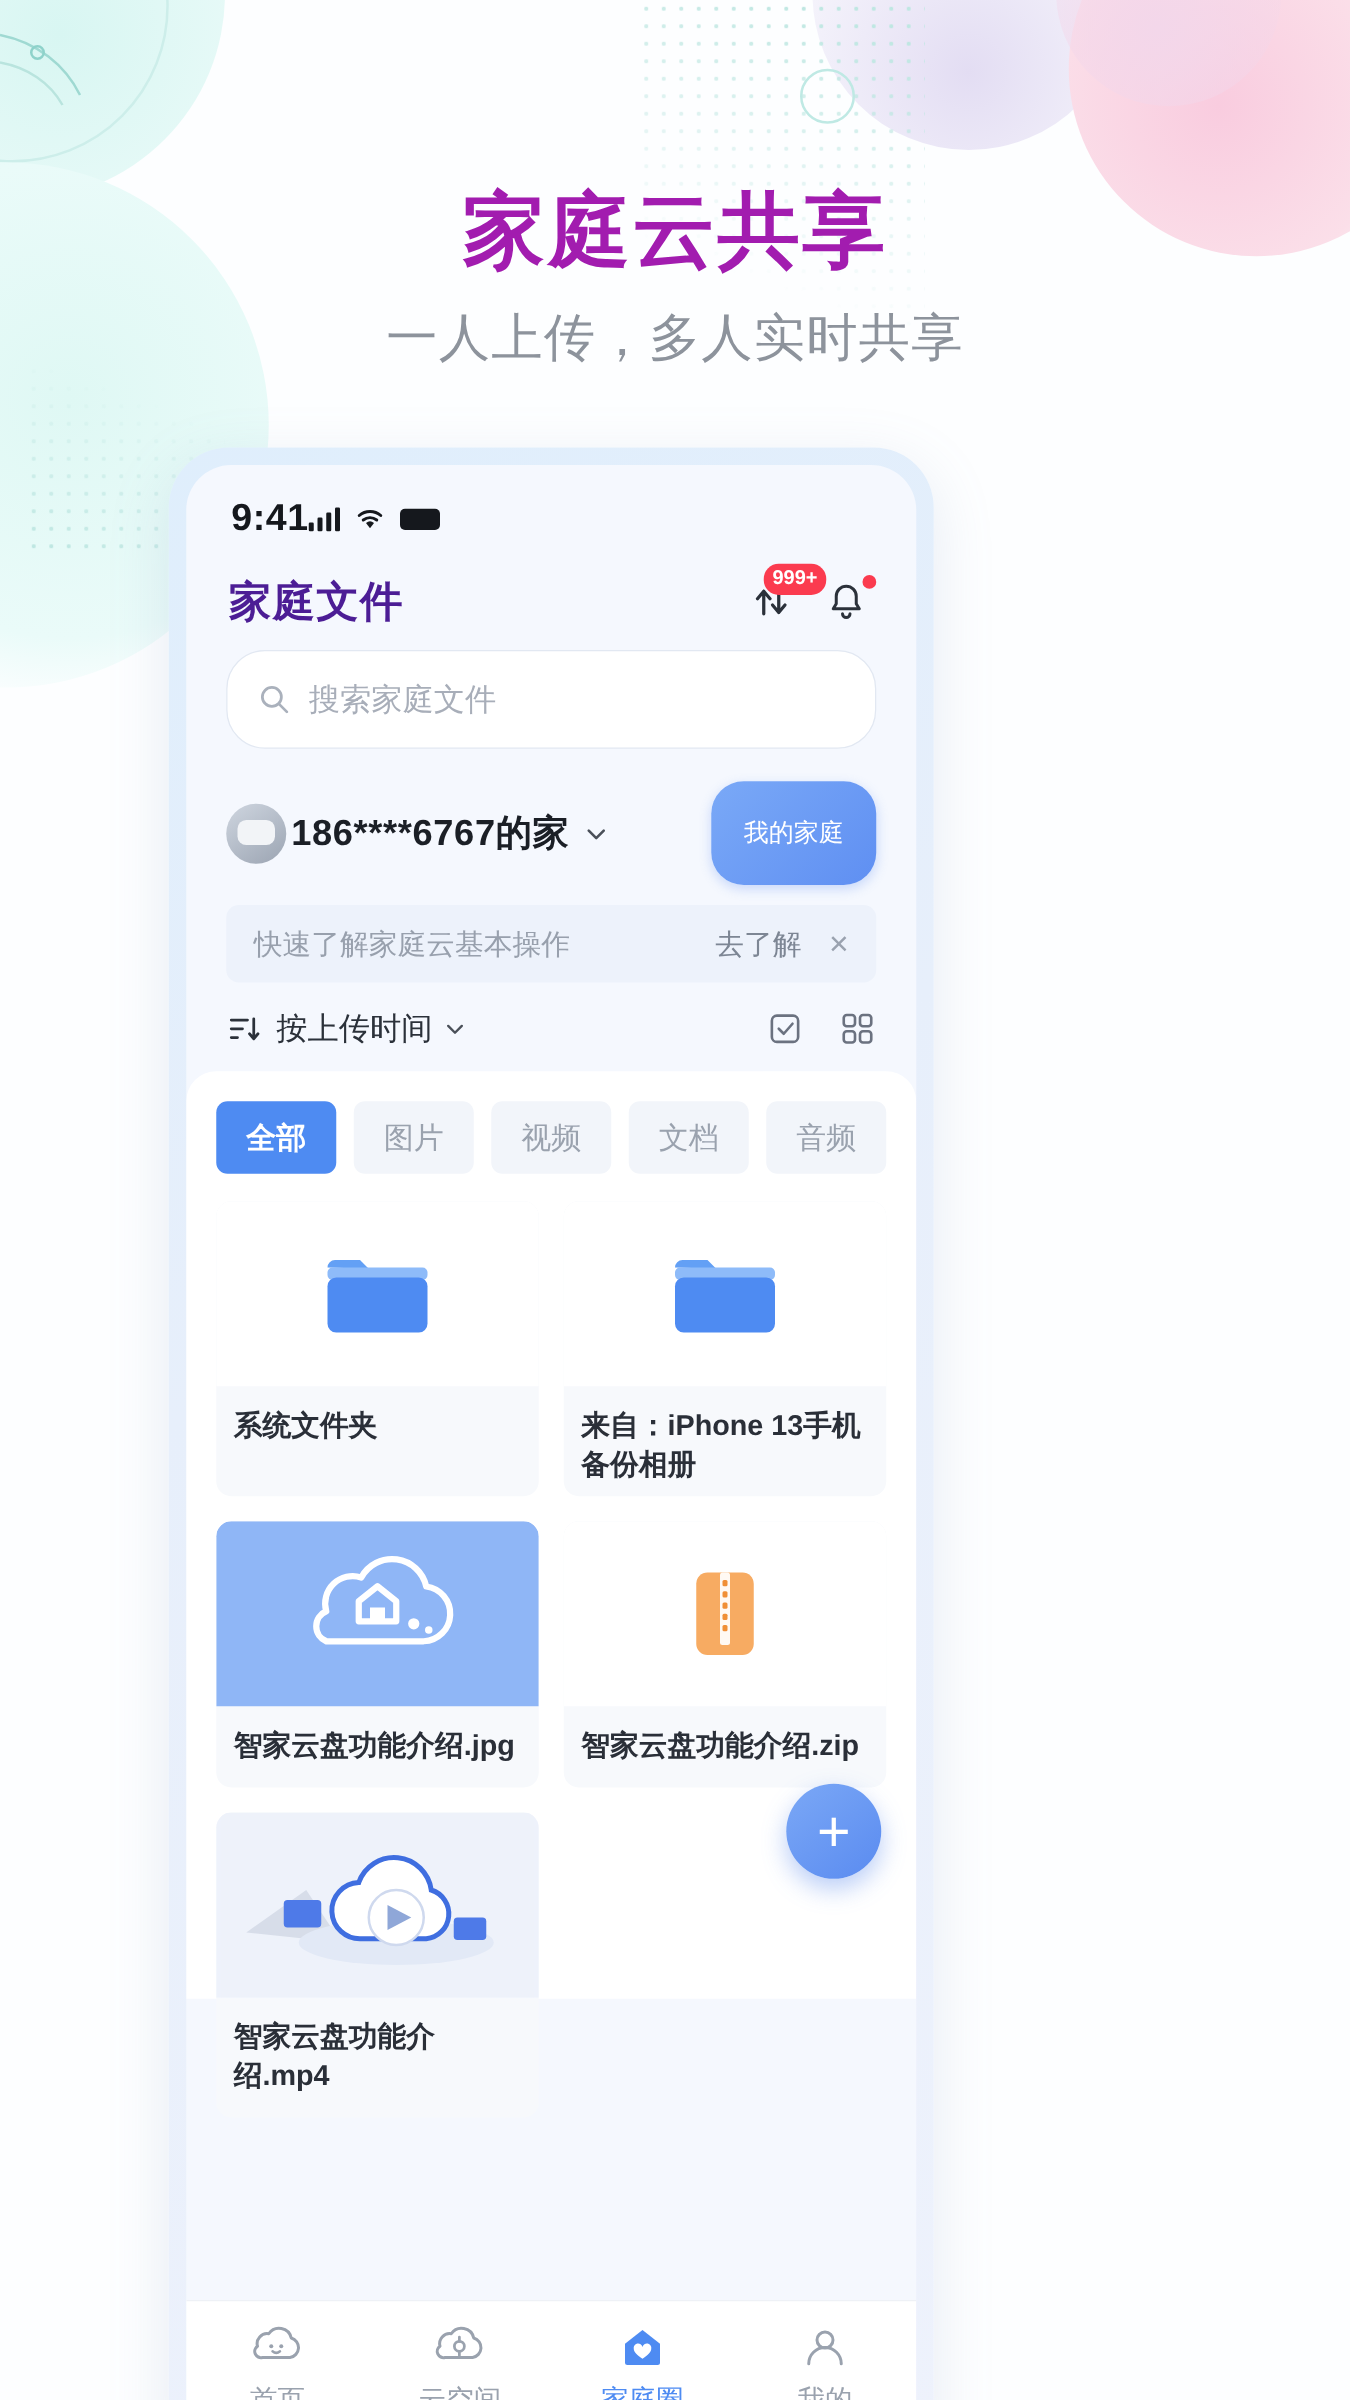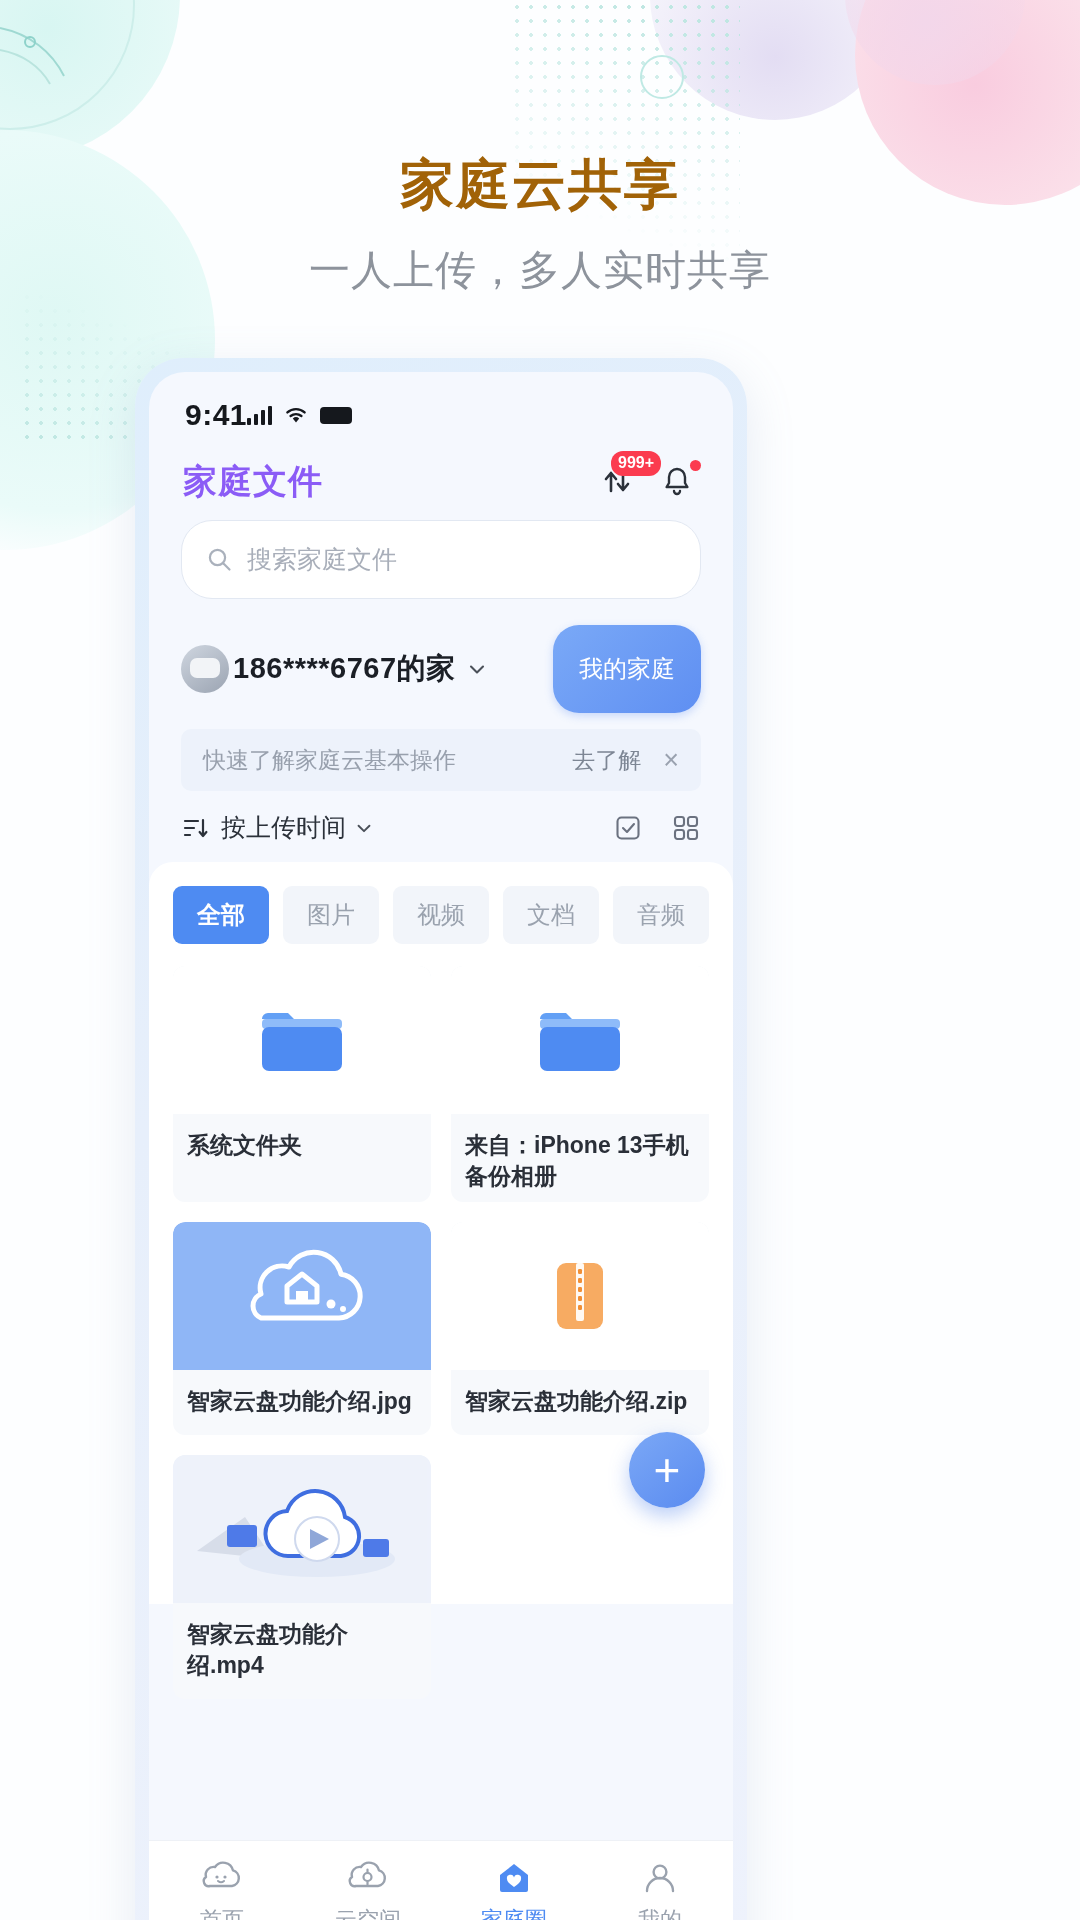--- a/index.html
+++ b/index.html
@@ -51,22 +51,22 @@
     -webkit-mask-image:linear-gradient(200deg, #000 10%, transparent 72%);
     mask-image:linear-gradient(200deg, #000 10%, transparent 72%); }
   .dots-left { left:20px; top:290px; width:160px; height:150px;
     -webkit-mask-image:linear-gradient(20deg, #000 5%, transparent 75%);
     mask-image:linear-gradient(20deg, #000 5%, transparent 75%); }
   .line-tl { position:absolute; left:0; top:20px; width:120px; height:70px; }
 
   
   .hero { position:absolute; z-index:2; left:0; width:1080px; text-align:center; }
   .hero-title {
-    top:142px; font-size:54px; line-height:84px; font-weight:bold;
-    color:#a16207; letter-spacing:2px;
+    top:142px; font-size:66px; line-height:84px; font-weight:bold;
+    color:#a21caf; letter-spacing:2px;
   }
   .hero-sub {
     top:243px; font-size:41px; line-height:54px; color:#8d939c; letter-spacing:1px;
   }
 
   
   #phone {
     position:absolute; z-index:3; left:135px; top:358px;
     width:612px; height:1600px;
     border-radius:48px 48px 0 0;
@@ -93,21 +93,21 @@
   .sig i { width:4px; background:#15181d; border-radius:1px; display:block; }
   .sig i:nth-child(1){height:7px;} .sig i:nth-child(2){height:11px;}
   .sig i:nth-child(3){height:15px;} .sig i:nth-child(4){height:19px;}
   .batt { width:32px; height:17px; border-radius:4px; background:#15181d; }
 
   
   .appbar {
     display:flex; align-items:center; justify-content:space-between;
     padding:6px 34px 0 34px; height:70px;
   }
-  .appbar-title { font-size:34px; font-weight:bold; color:#8b5cf6; letter-spacing:1px; }
+  .appbar-title { font-size:34px; font-weight:bold; color:#4c1d95; letter-spacing:1px; }
   .appbar-actions { display:flex; align-items:center; gap:18px; position:relative; }
   .icon-btn { position:relative; width:42px; height:42px; }
   .badge {
     position:absolute; top:-10px; left:14px;
     background:#fb3b4f; color:#fff; font-size:16px; font-weight:bold;
     line-height:1; padding:4px 7px 5px; border-radius:12px;
     white-space:nowrap; letter-spacing:0;
   }
   .dot-red {
     position:absolute; top:-1px; right:-2px; width:11px; height:11px;
@@ -136,21 +136,21 @@
     content:""; position:absolute; left:9px; top:13px; width:30px; height:20px;
     background:#f2f4f7; border-radius:7px;
   }
   .account-name {
     font-size:29px; font-weight:bold; color:#1b1f26;
     margin-left:4px; letter-spacing:0.5px;
   }
   .chev-sm { margin-left:10px; }
   .family-btn {
     margin-left:auto; background:linear-gradient(135deg,#7aa9f7,#5f8ff2);
-    color:#fff; font-size:24px; border-radius:26px;
+    color:#fff; font-size:20px; border-radius:26px;
     padding:28px 26px; white-space:nowrap; box-shadow:0 3px 9px rgba(95,143,242,.3);
   }
 
   
   .tip-wrap { padding:16px 32px 0 32px; }
   .tip {
     background:#edf2fb; border-radius:10px; height:62px;
     display:flex; align-items:center; padding:0 22px;
   }
   .tip-text { font-size:23px; color:#98a0ad; }

